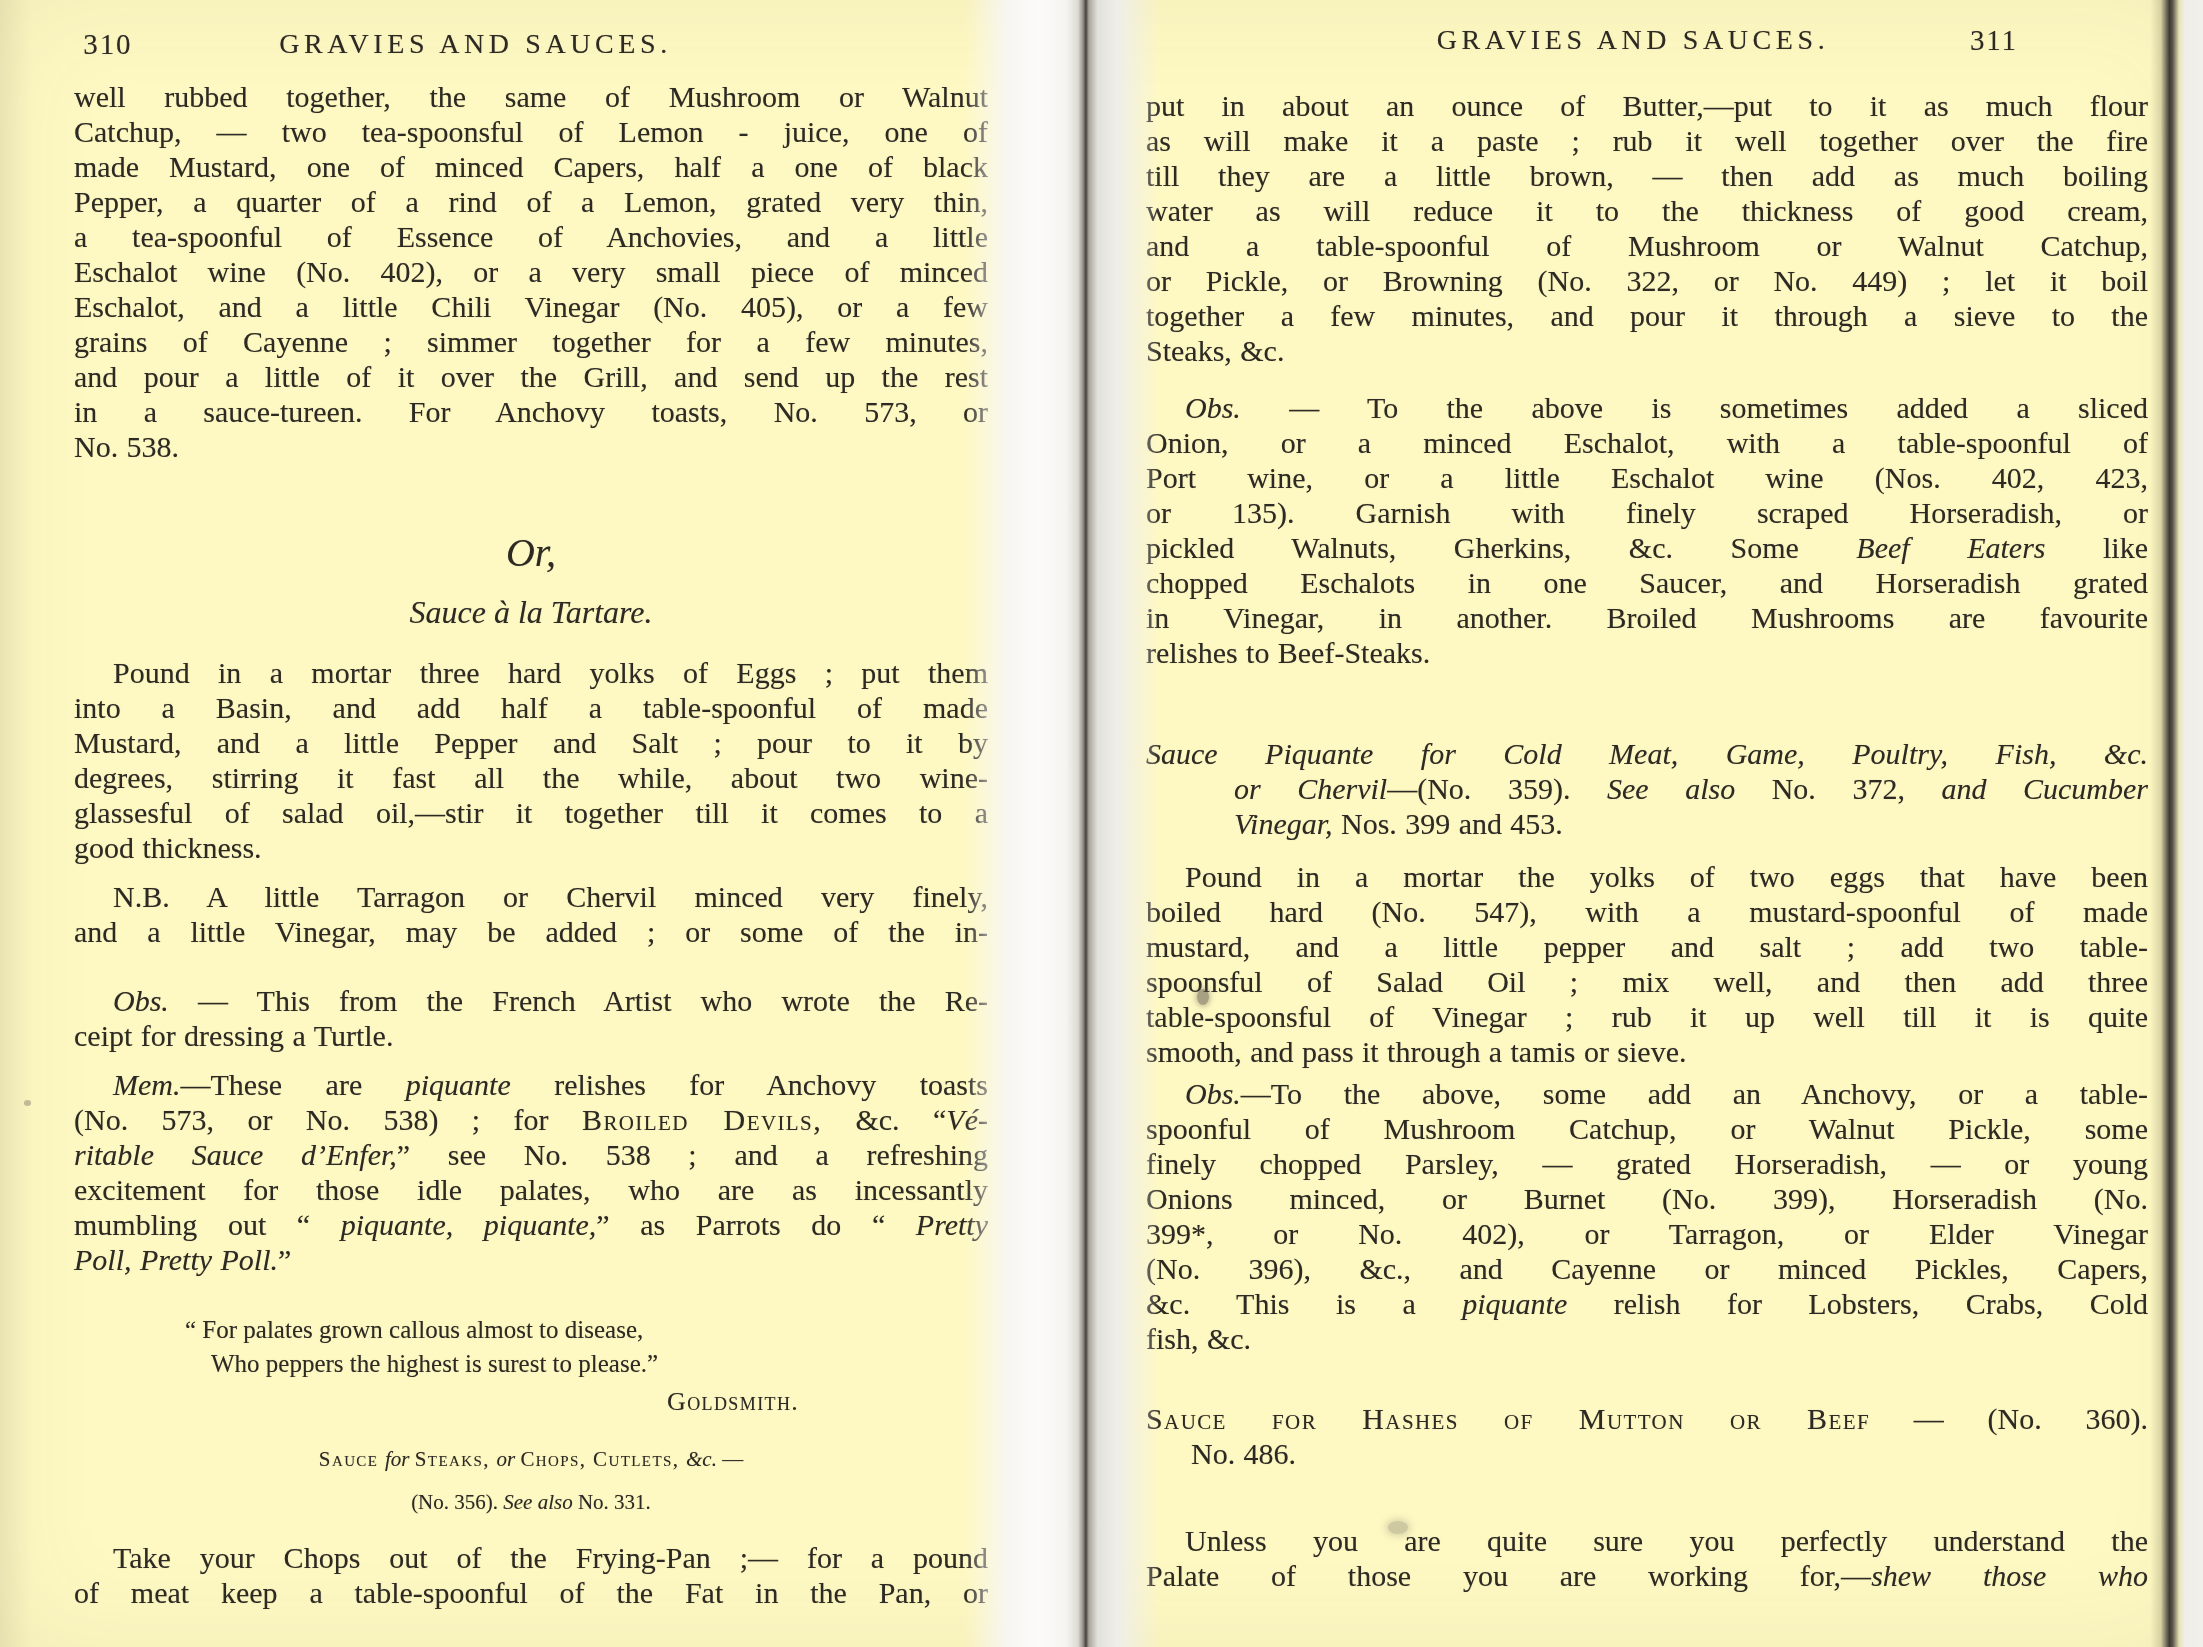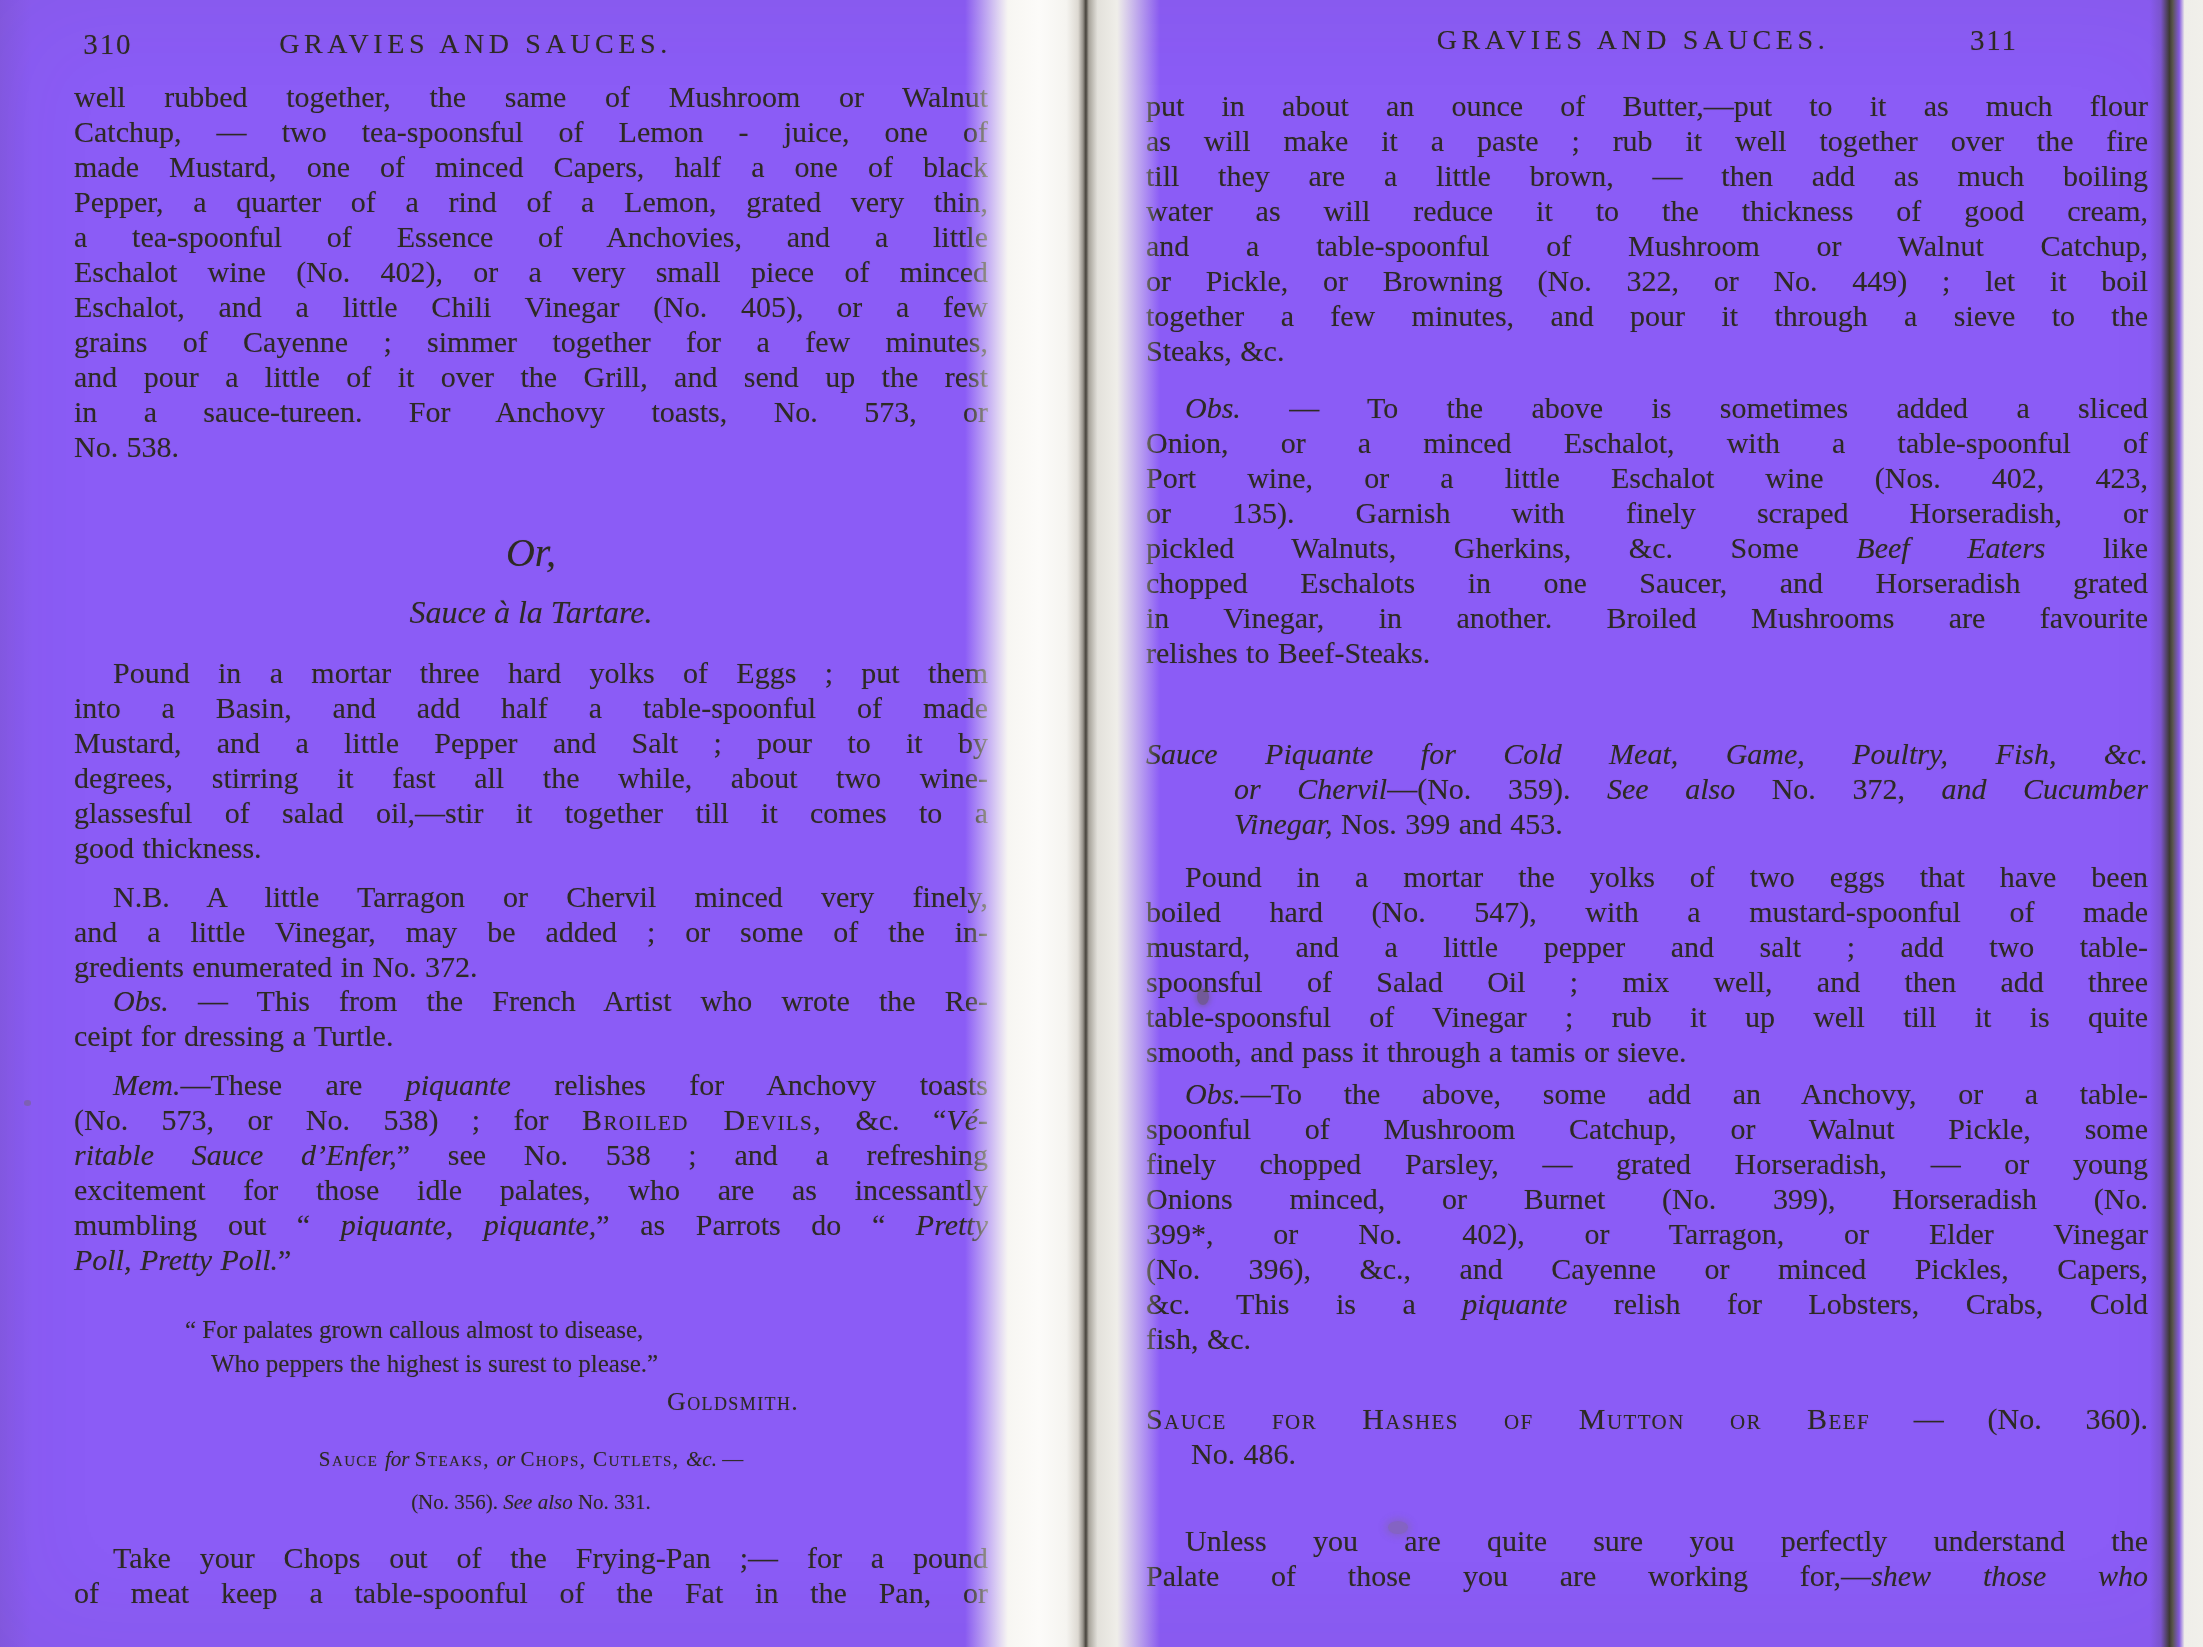--- a/index.html
+++ b/index.html
@@ -1,19 +1,19 @@
 <!DOCTYPE html>
 <html style="font-size:15px"><head>
 <meta charset="utf-8">
 <title>Book Scan</title>
 <style>
   html,body{margin:0;padding:0;background:#cfcdc7;}
   .sheet{
     position:relative;width:2204px;height:1647px;overflow:hidden;
-    background:#8b5cf6;
+    background:#fef9c3;
     box-shadow:inset 0 0 111px rgba(70,60,40,0.07);
     font-family:"Liberation Serif","DejaVu Serif",serif;
     color:#2d2a24;
     text-shadow:0 0 0.9px rgba(60,52,40,0.35);
   }
   .page{position:absolute;top:0;height:100%;}
   #page-left{left:74px;width:914px;}
   #page-right{left:1146px;width:1002px;}
   .block{position:absolute;left:0;right:0;}
 
@@ -111,21 +111,20 @@
         <div class="line">into a Basin, and add half a table-spoonful of made</div>
         <div class="line">Mustard, and a little Pepper and Salt ; pour to it by</div>
         <div class="line">degrees, stirring it fast all the while, about two wine-</div>
         <div class="line">glassesful of salad oil,—stir it together till it comes to a</div>
         <div class="line last">good thickness.</div>
       </div>
 
     <div class="block bodytext indent" style="top:879px;">
         <div class="line">N.B. A little Tarragon or Chervil minced very finely,</div>
         <div class="line">and a little Vinegar, may be added ; or some of the in-</div>
-        <div class="line last">gredients enumerated in No. 372.</div>
       </div>
 
     <div class="block bodytext indent" style="top:983px;">
         <div class="line"><span class="it">Obs.</span><span> — This from the French Artist who wrote the Re-</span></div>
         <div class="line last">ceipt for dressing a Turtle.</div>
       </div>
 
     <div class="block bodytext indent" style="top:1067px;">
         <div class="line"><span class="it">Mem.</span><span>—These are </span><span class="it">piquante</span><span> relishes for Anchovy toasts</span></div>
         <div class="line"><span>(No. 573, or No. 538) ; for </span><span class="sc">Broiled Devils,</span><span> &amp;c. “</span><span class="it">Vé-</span></div>

